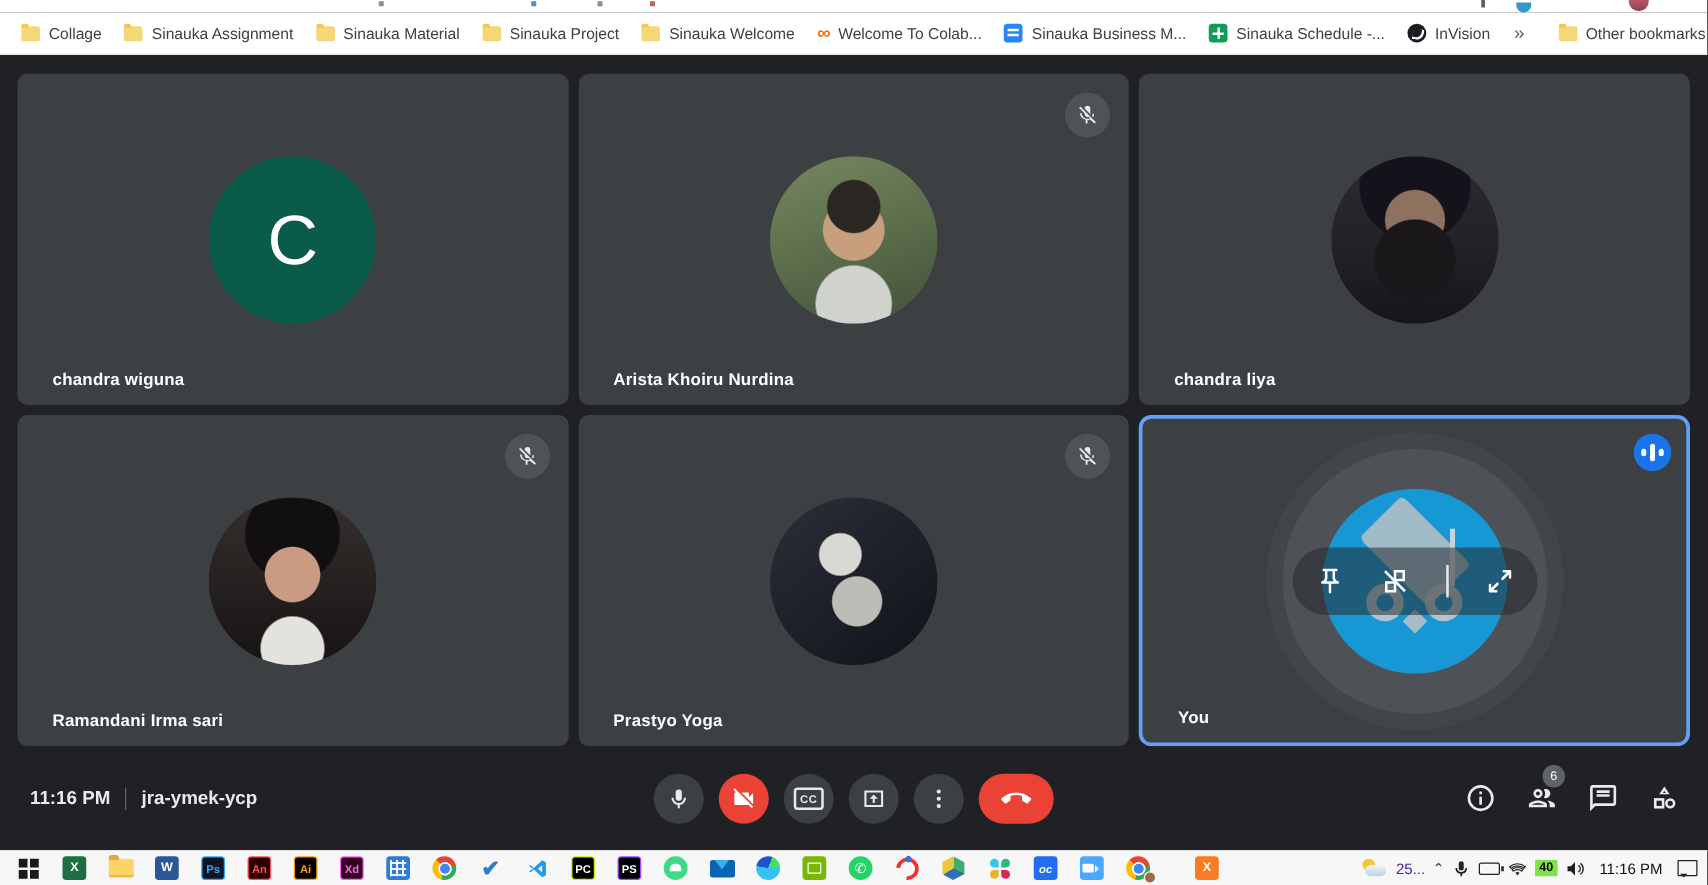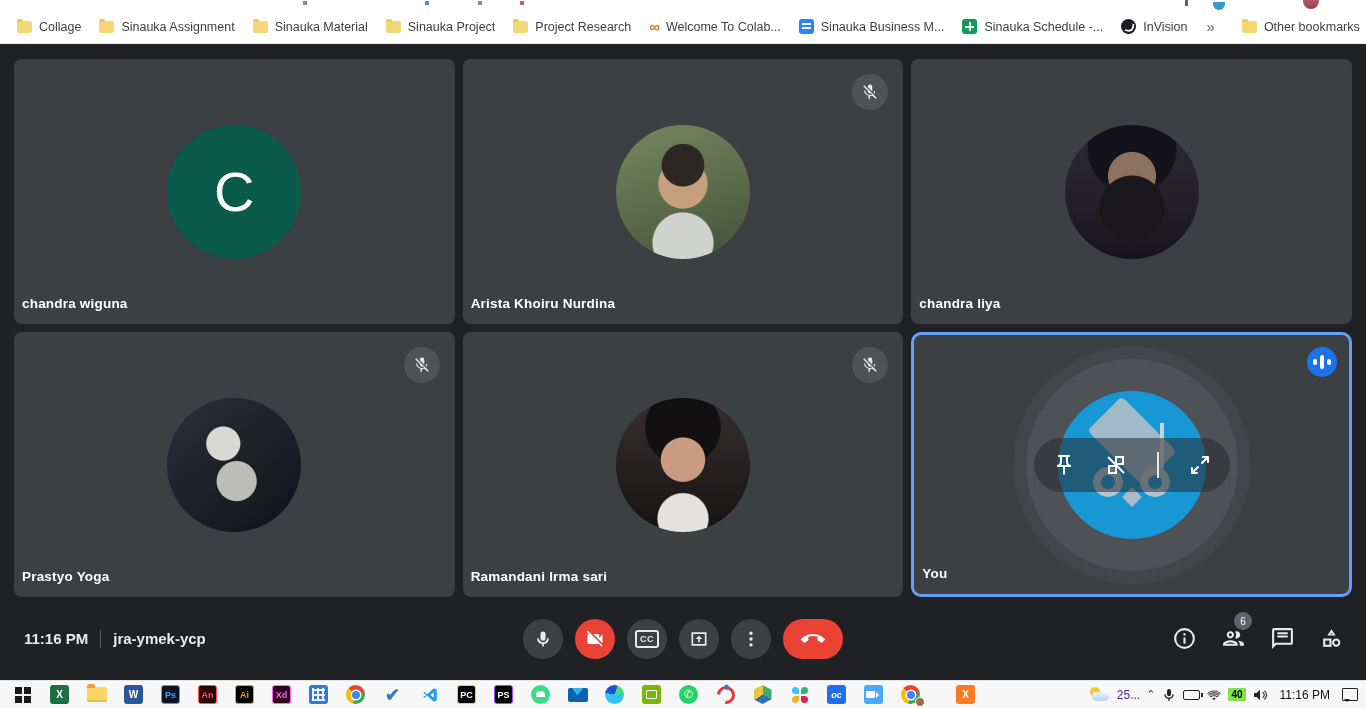--- a/index.html
+++ b/index.html
@@ -32,21 +32,21 @@
   .ic-invision::before { content:""; position:absolute; left:4px; top:4px; width:7px; height:7px;
     border-bottom:2px solid #fff; border-right:2px solid #fff; border-radius:0 0 6px 0; transform:rotate(10deg); }
   .bm-chevron { margin-left:auto; color:#5f6368; font-size:15px; padding:0 10px; cursor:pointer; }
   .bm-divider { width:1px; height:18px; background:#dadce0; margin:0 4px; }
 
   
   .stage { height:636px; background:#202124; position:relative; }
   .tiles { position:absolute; top:15px; left:14px; right:14px;
     display:grid; grid-template-columns:repeat(3,1fr); grid-template-rows:265px 265px; gap:8px; }
   .tile { background:#3c4043; border-radius:8px; position:relative; overflow:hidden; }
-  .tile-name { position:absolute; left:8px; bottom:13px; color:#fff; font-size:13.5px;
+  .tile-name { position:absolute; left:28px; bottom:13px; color:#fff; font-size:13.5px;
     font-weight:bold; letter-spacing:.2px; }
   .mute-badge { position:absolute; top:15px; right:15px; width:36px; height:36px; border-radius:50%;
     background:rgba(255,255,255,.10); display:flex; align-items:center; justify-content:center; }
   .mute-badge svg { width:18px; height:18px; fill:#e8eaed; }
 
   .avatar { position:absolute; left:50%; top:50%; transform:translate(-50%,-50%);
     width:134px; height:134px; border-radius:50%; }
   .avatar-letter { background:#0b5b4b; display:flex; align-items:center; justify-content:center; }
   .avatar-letter span { color:#fff; font-size:56px; font-weight:400; }
   .photo-arista { background:
@@ -224,21 +224,21 @@
   <div class="bm-item">
     <span class="ic-folder"></span>
     <span class="bm-label">Sinauka Material</span>
   </div>
   <div class="bm-item">
     <span class="ic-folder"></span>
     <span class="bm-label">Sinauka Project</span>
   </div>
   <div class="bm-item">
     <span class="ic-folder"></span>
-    <span class="bm-label">Project Research</span>
+    <span class="bm-label">Sinauka Welcome</span>
   </div>
   <div class="bm-item">
     <span class="ic-colab">∞</span>
     <span class="bm-label">Welcome To Colab...</span>
   </div>
   <div class="bm-item">
     <span class="ic-docs"></span>
     <span class="bm-label">Sinauka Business M...</span>
   </div>
   <div class="bm-item">
@@ -276,37 +276,37 @@
       </div>
       <span class="tile-name">Arista Khoiru Nurdina</span>
     </div>
 
     <div class="tile">
       <div class="avatar photo-sundari"></div>
       <span class="tile-name">chandra liya</span>
     </div>
 
     <div class="tile">
+      <div class="avatar photo-ramandani"></div>
+      <div class="mute-badge">
+        <svg viewBox="0 0 24 24">
+            <path d="M19 11h-1.7c0 .74-.16 1.43-.43 2.05l1.23 1.23c.56-.98.9-2.09.9-3.28zm-4.02.17c0-.06.02-.11.02-.17V5a3 3 0 0 0-6 0v.18l5.98 5.99zM4.27 3L3 4.27l6.01 6.01V11a3 3 0 0 0 3 3c.41 0 .8-.09 1.16-.24l1.66 1.66c-.85.4-1.8.62-2.82.62a6.3 6.3 0 0 1-6.3-6.04H4c0 3.41 2.72 6.23 6 6.72V21h2v-3.28c.91-.13 1.77-.45 2.54-.9L19.73 21 21 19.73 4.27 3z"></path>
+          </svg>
+      </div>
+      <span class="tile-name">Ramandani Irma sari</span>
+    </div>
+
+    <div class="tile">
       <div class="avatar photo-prastyo"></div>
       <div class="mute-badge">
         <svg viewBox="0 0 24 24">
             <path d="M19 11h-1.7c0 .74-.16 1.43-.43 2.05l1.23 1.23c.56-.98.9-2.09.9-3.28zm-4.02.17c0-.06.02-.11.02-.17V5a3 3 0 0 0-6 0v.18l5.98 5.99zM4.27 3L3 4.27l6.01 6.01V11a3 3 0 0 0 3 3c.41 0 .8-.09 1.16-.24l1.66 1.66c-.85.4-1.8.62-2.82.62a6.3 6.3 0 0 1-6.3-6.04H4c0 3.41 2.72 6.23 6 6.72V21h2v-3.28c.91-.13 1.77-.45 2.54-.9L19.73 21 21 19.73 4.27 3z"></path>
           </svg>
       </div>
       <span class="tile-name">Prastyo Yoga</span>
-    </div>
-
-    <div class="tile">
-      <div class="avatar photo-ramandani"></div>
-      <div class="mute-badge">
-        <svg viewBox="0 0 24 24">
-            <path d="M19 11h-1.7c0 .74-.16 1.43-.43 2.05l1.23 1.23c.56-.98.9-2.09.9-3.28zm-4.02.17c0-.06.02-.11.02-.17V5a3 3 0 0 0-6 0v.18l5.98 5.99zM4.27 3L3 4.27l6.01 6.01V11a3 3 0 0 0 3 3c.41 0 .8-.09 1.16-.24l1.66 1.66c-.85.4-1.8.62-2.82.62a6.3 6.3 0 0 1-6.3-6.04H4c0 3.41 2.72 6.23 6 6.72V21h2v-3.28c.91-.13 1.77-.45 2.54-.9L19.73 21 21 19.73 4.27 3z"></path>
-          </svg>
-      </div>
-      <span class="tile-name">Ramandani Irma sari</span>
     </div>
 
     <div class="tile tile-you">
       <div class="halo"></div>
       <div class="you-avatar">
         <span class="cap"></span>
         <span class="tassel"></span>
         <span class="eye eye-l"></span>
         <span class="eye eye-r"></span>
         <span class="beak"></span>

